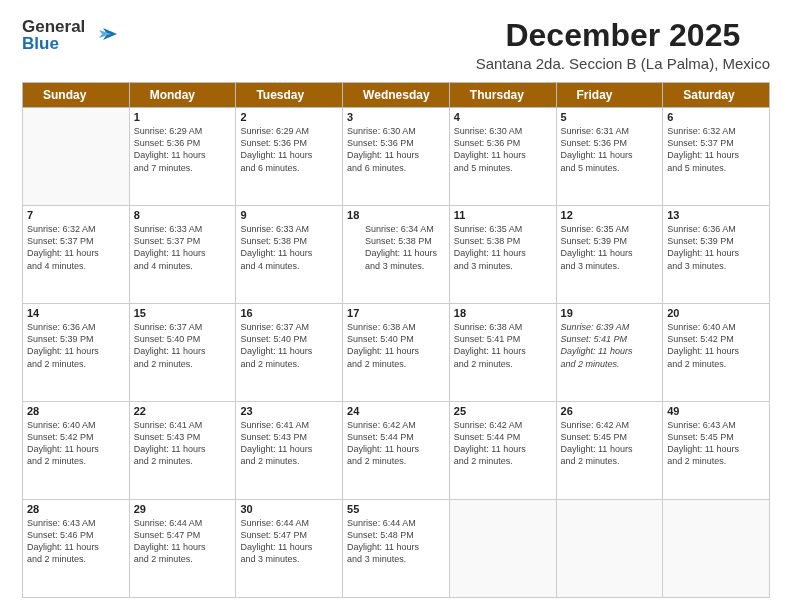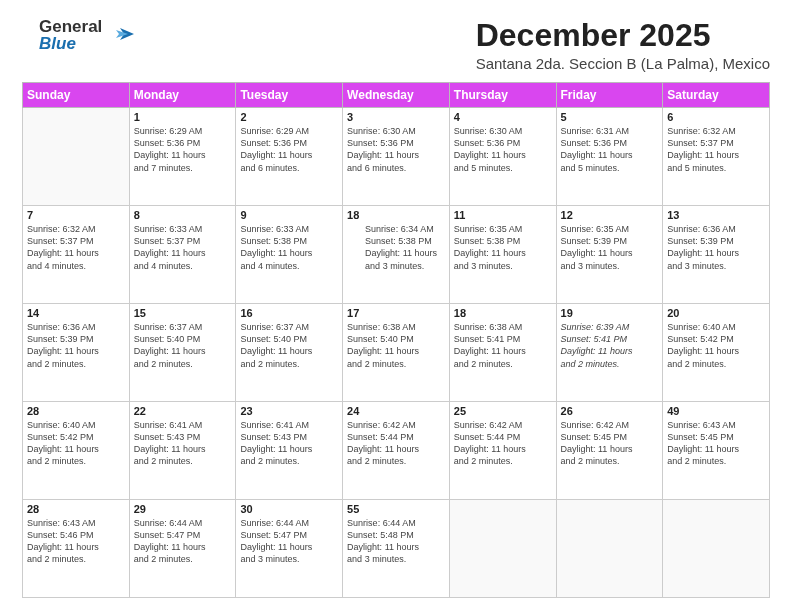--- a/index.html
+++ b/index.html
@@ -15,58 +15,57 @@
       height: 612px;
       padding: 18px 22px 14px 22px;
       display: flex;
       flex-direction: column;
     }
     .header {
       display: flex;
       align-items: flex-start;
       justify-content: space-between;
       margin-bottom: 4px;
-      margin-left: 17px;
     }
     .logo {
       display: flex;
       flex-direction: column;
       align-items: flex-start;
     }
     .logo-row {
       display: flex;
       align-items: center;
     }
     .title-block {
-      text-align: left;
+      text-align: center;
     }
     .month-title {
       font-size: 32px;
       font-weight: bold;
       color: #222;
       line-height: 1.1;
     }
     .subtitle {
       font-size: 15px;
       color: #444;
       margin-top: 2px;
     }
     .calendar {
       flex: 1;
       border-collapse: collapse;
       width: 100%;
       table-layout: fixed;
       margin-top: 6px;
     }
     .calendar thead tr th {
-      background: #d946ef;
+      background: #a16207;
       color: #fff;
       font-size: 12px;
       font-weight: bold;
-      padding: 5px 4px;
+      padding: 5px 20px;
       text-align: left;
       border: 1px solid #bbb;
     }
     .calendar tbody tr td {
       border: 1px solid #ccc;
       vertical-align: top;
       padding: 3px 4px;
       font-size: 9.5px;
       color: #333;
       height: 84px;
@@ -88,21 +87,21 @@
   </style>
 </head>
 <body>
 
 <div class="page">
   <div class="header">
     <div class="logo">
       <div class="logo-row">
         <div style="display:flex;flex-direction:column;line-height:1;">
           <span style="font-size:17px;font-weight:bold;color:#333;">General</span>
-          <span style="font-size:17px;font-weight:bold;color:#1a6faf;font-style:italic;">Blue</span>
+          <span style="font-size:17px;font-weight:bold;color:#1a6faf;">Blue</span>
         </div>
         <div style="margin-left:4px;display:flex;align-items:center;">
           <svg width="30" height="30" viewBox="0 0 30 30">
             <polygon points="14,8 28,14 14,20 18,14" fill="#1a6faf"></polygon>
             <polygon points="10,10 22,14 10,18 13,14" fill="#5aabdf"></polygon>
           </svg>
         </div>
       </div>
     </div>
     <div class="title-block">

